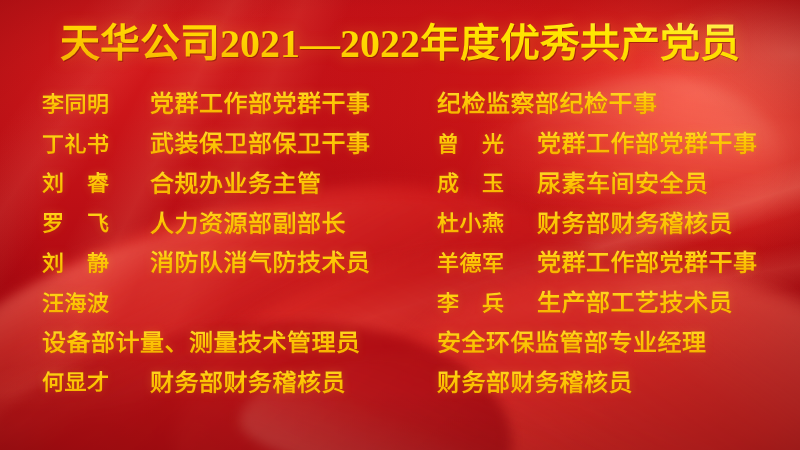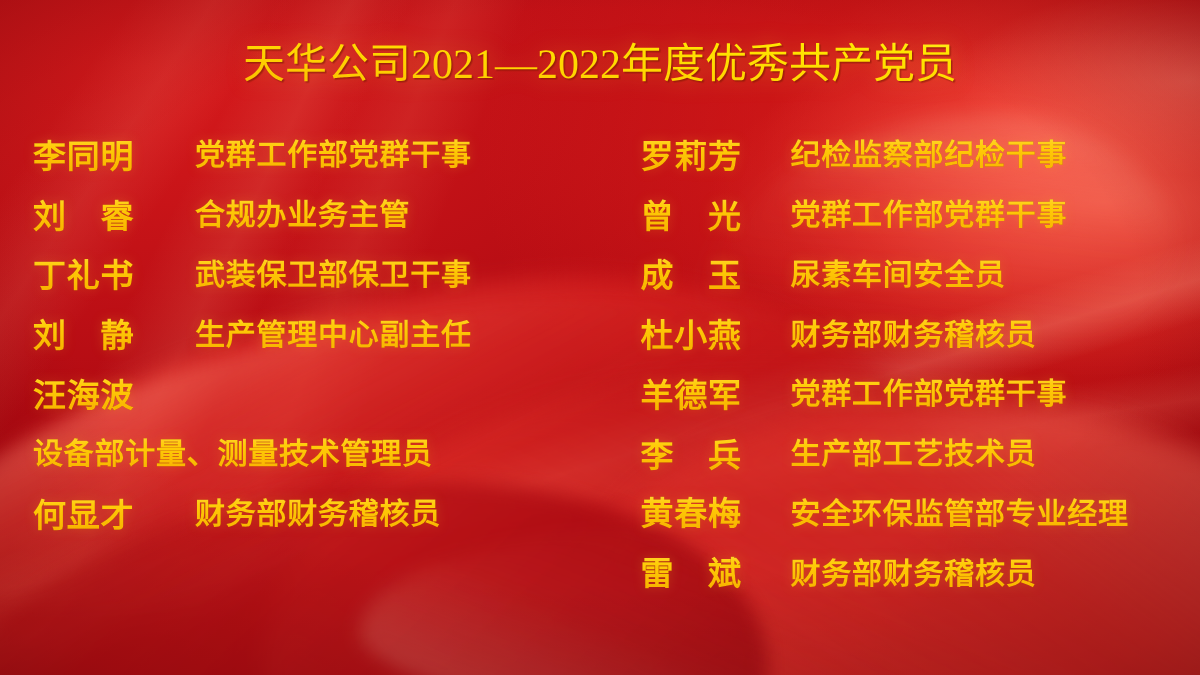--- a/index.html
+++ b/index.html
@@ -193,23 +193,23 @@
     position: absolute;
     inset: 0;
   }
 
   .poster-title {
     position: absolute;
     top: 18px;
     left: 0;
     width: 100%;
     text-align: center;
-    font-size: 28px;
+    font-size: 40px;
     line-height: 52px;
-    font-weight: normal;
+    font-weight: bold;
     letter-spacing: 0px;
     white-space: nowrap;
     color: #ffe300;
     background-image: linear-gradient(184deg,
       #fff38a 0%,
       #ffe800 26%,
       #ffd200 58%,
       #f7b500 86%,
       #eaa100 100%);
     -webkit-background-clip: text;
@@ -226,21 +226,21 @@
     left: 0;
     width: 100%;
     height: 318px;
     display: flex;
   }
   .column {
     flex: 1 1 50%;
     display: flex;
     flex-direction: column;
   }
-  .column-left  { padding-left: 22px;  }
+  .column-left  { padding-left: 42px;  }
   .column-right { padding-left: 32px;  }
 
   .entry {
     height: 39.8px;
     display: flex;
     align-items: center;
     white-space: nowrap;
     color: #ffc705;
     background-image: linear-gradient(180deg,
       #ffe066 0%,
@@ -271,21 +271,21 @@
     position: relative;
     top: -1px;
   }
   .gender-mark:empty { display: none; }
 
   
   .col-left  .entry-name { width: 108px; }
   .col-right .entry-name { width: 100px; }
 
   .entry-role {
-    font-size: 20px;
+    font-size: 24px;
     font-weight: bold;
     letter-spacing: 0.5px;
     white-space: pre;
   }
   
   .entry.wide .entry-name { width: 100px; }
 </style>
 </head>
 <body>
 
@@ -313,59 +313,61 @@
     <div class="columns">
       <div class="column column-left col-left">
           <div class="entry">
             <span class="entry-name">
               <span class="name-text">李同明</span>
             </span>
             <span class="entry-role">党群工作部党群干事</span>
           </div>
           <div class="entry">
             <span class="entry-name">
+              <span class="name-text">丁礼书</span>
+            </span>
+            <span class="entry-role">武装保卫部保卫干事</span>
+          </div>
+          <div class="entry">
+            <span class="entry-name">
               <span class="name-text">刘　睿</span>
               <span class="gender-mark">(女)</span>
             </span>
             <span class="entry-role">合规办业务主管</span>
           </div>
           <div class="entry">
             <span class="entry-name">
-              <span class="name-text">丁礼书</span>
-            </span>
-            <span class="entry-role">武装保卫部保卫干事</span>
+              <span class="name-text">罗　飞</span>
+            </span>
+            <span class="entry-role">人力资源部副部长</span>
           </div>
           <div class="entry">
             <span class="entry-name">
               <span class="name-text">刘　静</span>
               <span class="gender-mark">(女)</span>
             </span>
-            <span class="entry-role">生产管理中心副主任</span>
+            <span class="entry-role">消防队消气防技术员</span>
           </div>
           <div class="entry">
             <span class="entry-name">
               <span class="name-text">汪海波</span>
             </span>
           </div>
           <div class="entry wide">
             <span class="entry-role">设备部计量、测量技术管理员</span>
           </div>
           <div class="entry">
             <span class="entry-name">
               <span class="name-text">何显才</span>
             </span>
             <span class="entry-role">财务部财务稽核员</span>
           </div>
         </div>
       <div class="column column-right col-right">
           <div class="entry">
-            <span class="entry-name">
-              <span class="name-text">罗莉芳</span>
-              <span class="gender-mark">(女)</span>
-            </span>
             <span class="entry-role">纪检监察部纪检干事</span>
           </div>
           <div class="entry">
             <span class="entry-name">
               <span class="name-text">曾　光</span>
             </span>
             <span class="entry-role">党群工作部党群干事</span>
           </div>
           <div class="entry">
             <span class="entry-name">
@@ -387,29 +389,22 @@
             </span>
             <span class="entry-role">党群工作部党群干事</span>
           </div>
           <div class="entry">
             <span class="entry-name">
               <span class="name-text">李　兵</span>
             </span>
             <span class="entry-role">生产部工艺技术员</span>
           </div>
           <div class="entry wide">
-            <span class="entry-name">
-              <span class="name-text">黄春梅</span>
-              <span class="gender-mark">(女)</span>
-            </span>
             <span class="entry-role">安全环保监管部专业经理</span>
           </div>
           <div class="entry">
-            <span class="entry-name">
-              <span class="name-text">雷　斌</span>
-            </span>
             <span class="entry-role">财务部财务稽核员</span>
           </div>
         </div>
     </div>
 
   </div>
 </div>
 
 </body></html>

